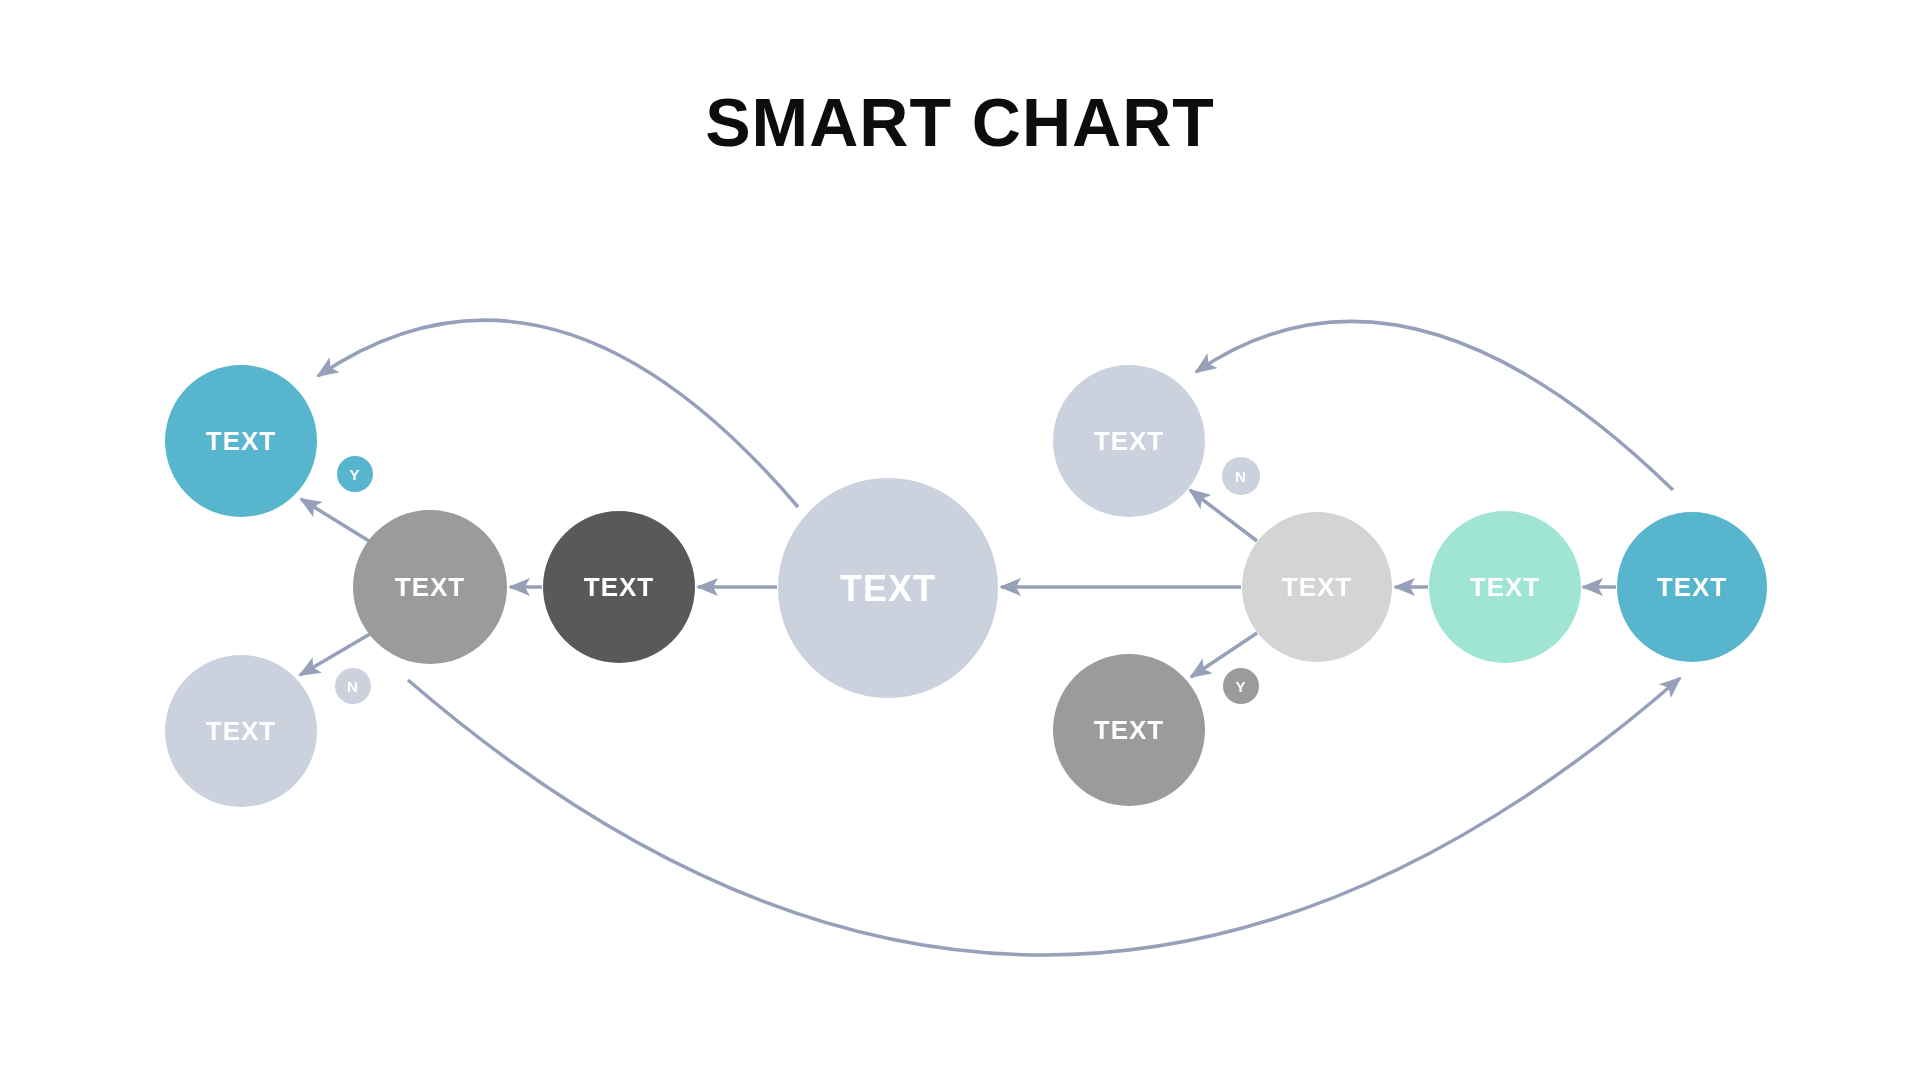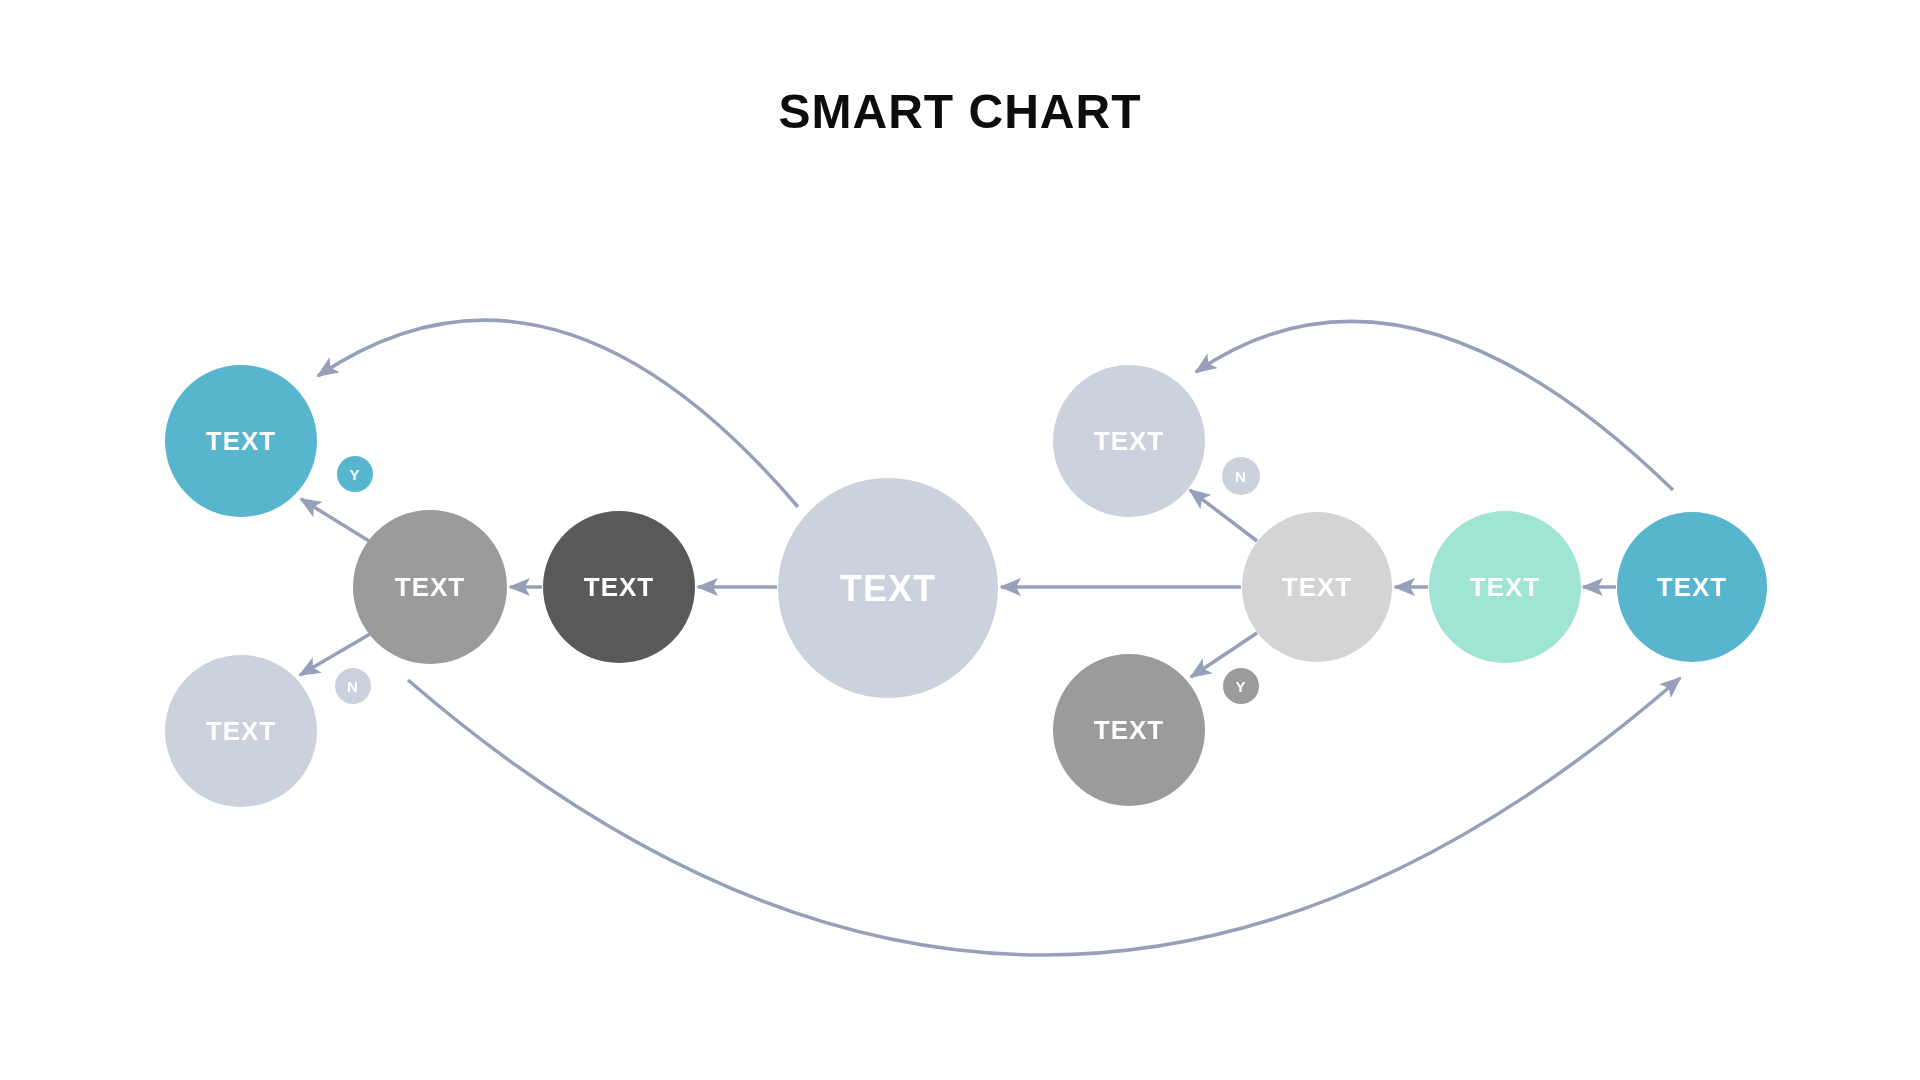--- a/index.html
+++ b/index.html
@@ -8,21 +8,21 @@
     width:1920px;height:1080px;
     background:#ffffff;
     overflow:hidden;
     font-family:"Liberation Sans", sans-serif;
   }
   .title{
     position:absolute;
     top:88px;left:0;width:1920px;
     margin:0;
     text-align:center;
-    font-size:48px;
+    font-size:68px;
     font-weight:700;
     letter-spacing:1px;
     color:#0d0d0d;
     line-height:1;
   }
   svg text{
     font-family:"Liberation Sans", sans-serif;
     font-weight:700;
     fill:#ffffff;
     text-anchor:middle;

